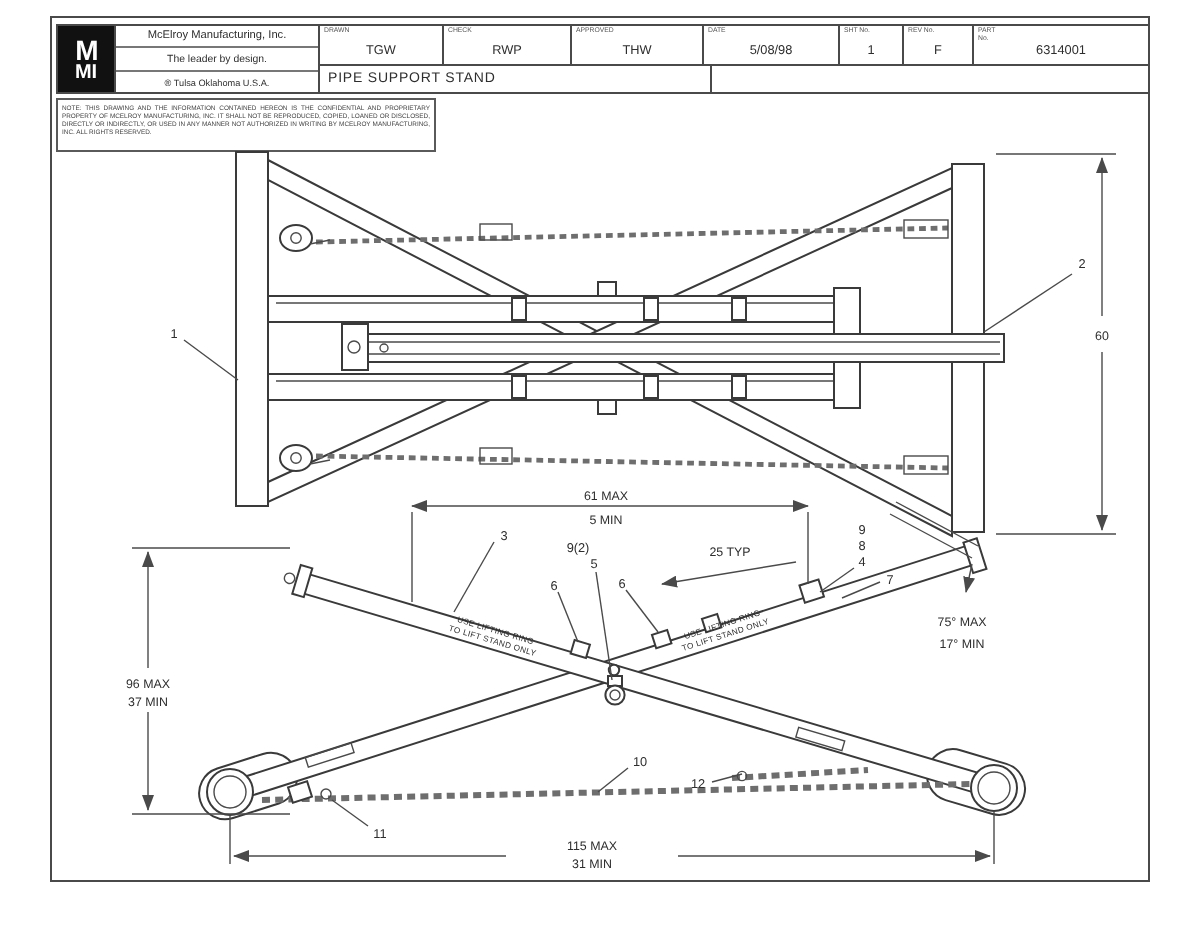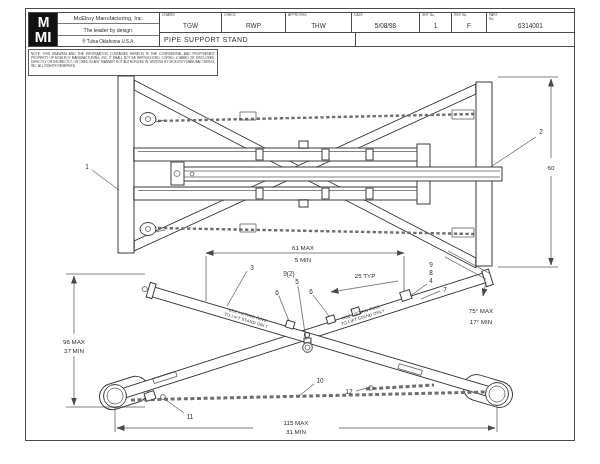--- a/index.html
+++ b/index.html
@@ -18,21 +18,21 @@
   
   .title-block {
     position:absolute; left:28px; top:12px; width:547px; height:35px;
     border:1px solid #4a4a4a; display:flex; background:#fff;
   }
   .tb-logo {
     width:28px; background:#111; color:#fff; display:flex; flex-direction:column;
     align-items:center; justify-content:center; line-height:1; font-weight:bold;
   }
   .tb-logo .logo-top { font-size:14px; letter-spacing:-1px; }
-  .tb-logo .logo-bottom { font-size:15px; letter-spacing:0; }
+  .tb-logo .logo-bottom { font-size:10px; letter-spacing:0; }
   .tb-company {
     width:103px; border-left:1px solid #4a4a4a; border-right:1px solid #4a4a4a;
     display:flex; flex-direction:column; justify-content:space-between; text-align:center;
   }
   .tb-co-name { font-size:5.6px; padding-top:2px; border-bottom:0.5px solid #777; padding-bottom:2px; }
   .tb-co-tag  { font-size:5.2px; border-bottom:0.5px solid #777; padding:1.5px 0; }
   .tb-co-loc  { font-size:4.6px; padding:1.5px 0 2px 0; }
   .tb-right { flex:1; display:flex; flex-direction:column; }
   .tb-row1 { height:20px; display:flex; border-bottom:1px solid #4a4a4a; }
   .tb-cell {

